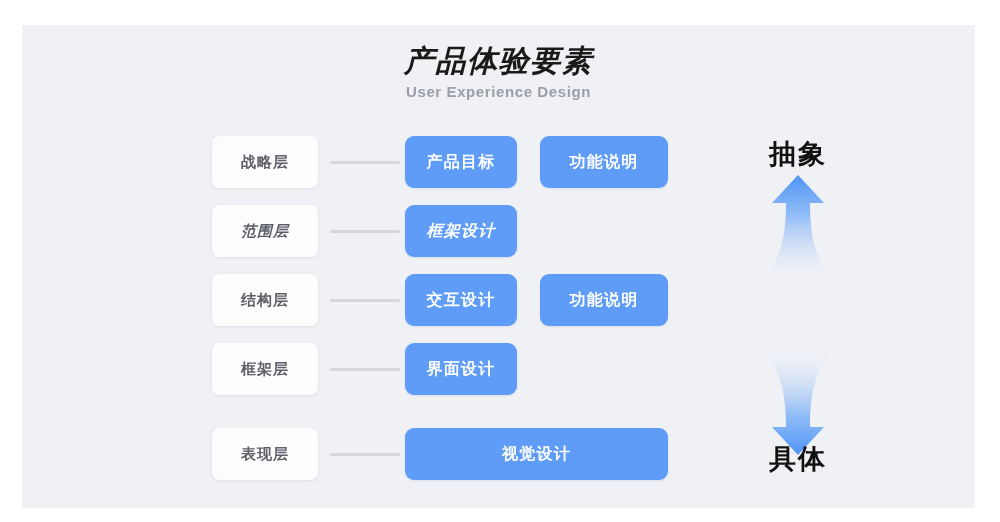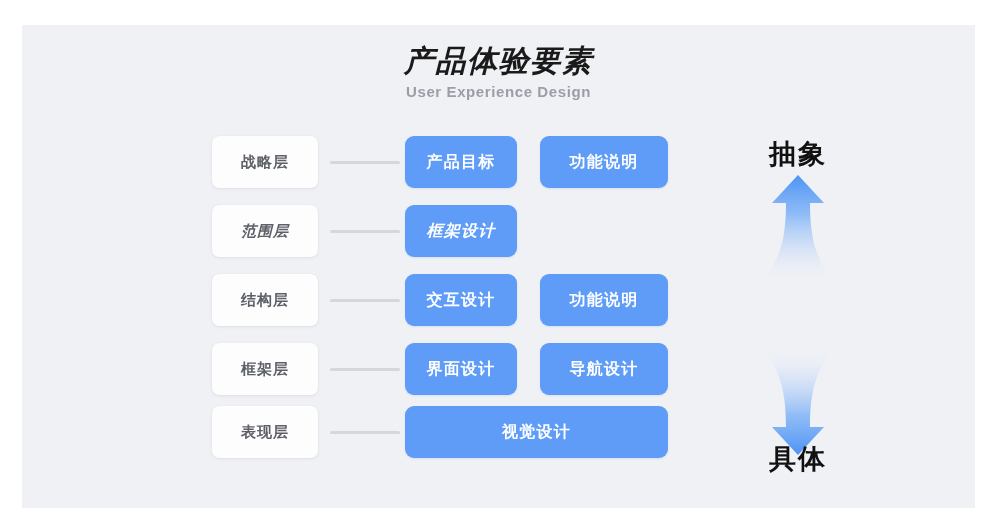--- a/index.html
+++ b/index.html
@@ -198,26 +198,23 @@
     </div>
 
     <div class="row" style="top:207px;">
       <div class="layer-chip">
         <span class="layer-chip-label">框架层</span>
       </div>
       <div class="connector"></div>
       <div class="card card-a">
         <span class="card-label">界面设计</span>
       </div>
-      <div class="card card-b">
-        <span class="card-label">导航设计</span>
-      </div>
-    </div>
-
-    <div class="row" style="top:270px;font-family:Liberation Mono, monospace;">
+    </div>
+
+    <div class="row" style="top:292px;font-family:Liberation Mono, monospace;">
       <div class="layer-chip">
         <span class="layer-chip-label">表现层</span>
       </div>
       <div class="connector"></div>
       <div class="card card-wide">
         <span class="card-label">视觉设计</span>
       </div>
     </div>
 
   </div>

